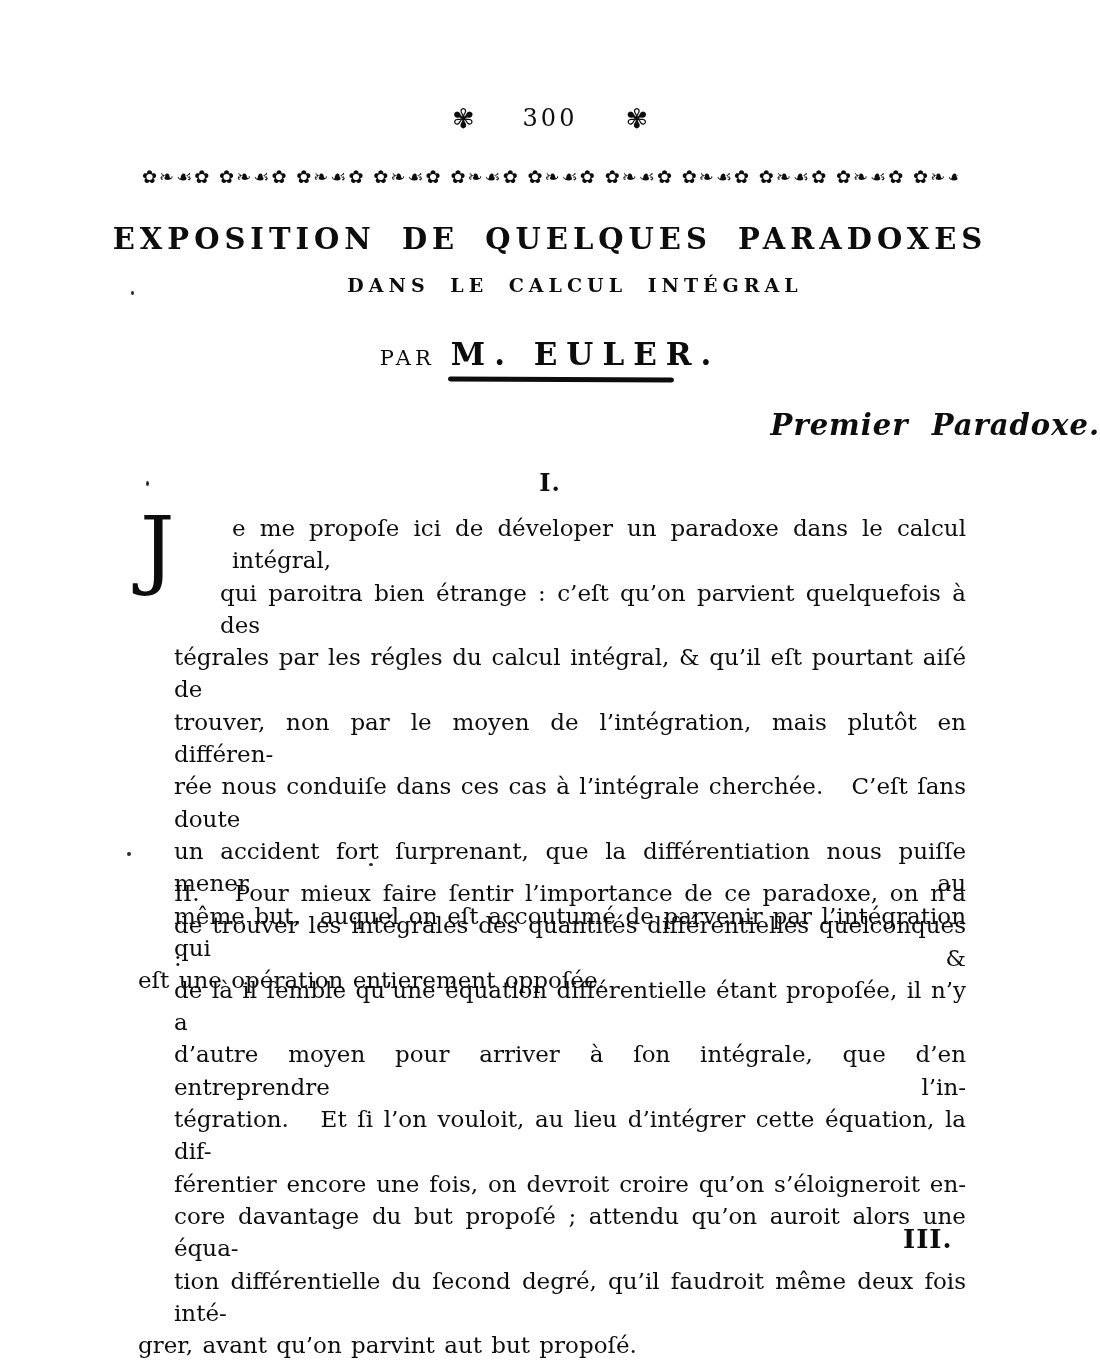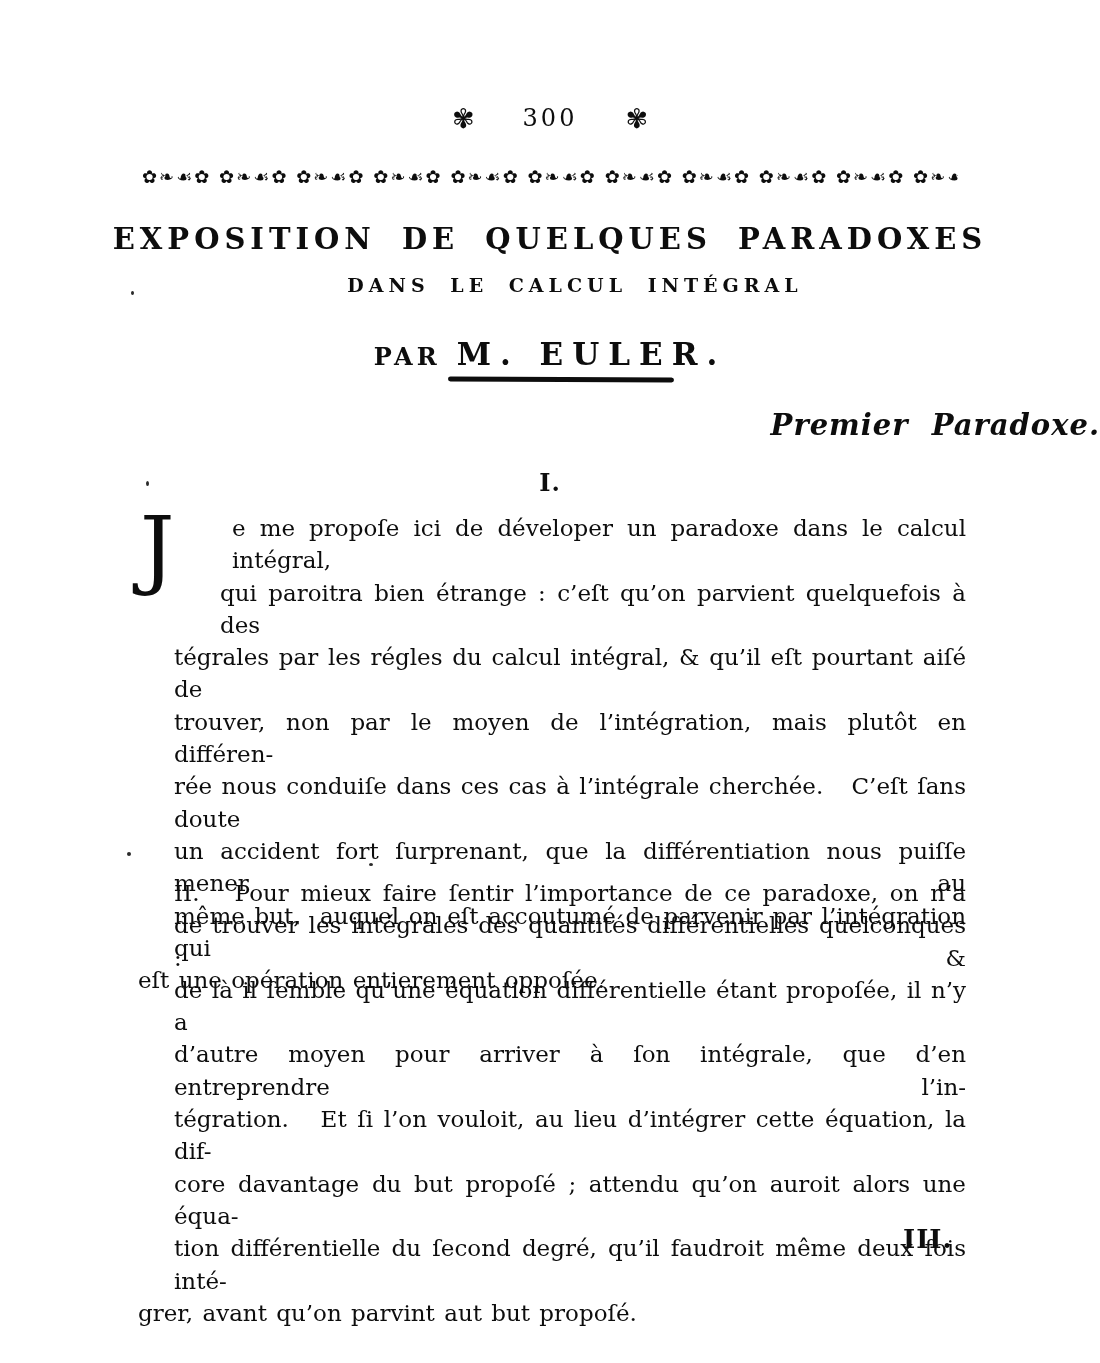--- a/index.html
+++ b/index.html
@@ -36,21 +36,21 @@
   .subtitle {
     position:absolute; top:274px; left:0; width:100%;
     text-align:center; font-size:19px; font-weight:bold;
     letter-spacing:5px; word-spacing:9px; white-space:nowrap;margin-left:25px;
   }
   .byline {
     position:absolute; top:336px; left:0; width:100%;
     display:flex; justify-content:center; align-items:baseline; gap:16px;
     white-space:nowrap;
   }
-  .byline-prefix { font-size:24px; font-weight:bold; letter-spacing:4px; }
+  .byline-prefix { font-size:21px; font-weight:normal; letter-spacing:4px; }
   .byline-name  { font-size:31px; font-weight:bold; letter-spacing:9px; }
   .byline-rule {
     position:absolute; top:377px; left:448px; width:226px; height:5px;
     background:#0d0d0d; border-radius:3px;
     transform:rotate(0.2deg);
   }
   .section-heading {
     position:absolute; top:408px; left:0; width:100%;
     text-align:right; font-style:italic; font-weight:bold;
     font-size:29px; word-spacing:12px; letter-spacing:1px;
@@ -123,20 +123,21 @@
     <div class="line just">même but,&nbsp;&nbsp;auquel on eſt accoutumé de parvenir par l’intégration qui</div>
     <div class="line">eſt une opération entierement oppoſée.</div>
   </div>
 
   <div class="para para-2">
     <div class="line just">II.&nbsp;&nbsp;&nbsp;Pour mieux faire ſentir l’importance de ce paradoxe, on n’a</div>
     <div class="line just">de trouver les intégrales des quantités différentielles quelconques : &amp;</div>
     <div class="line just">de là il ſemble qu’une équation différentielle étant propoſée, il n’y a</div>
     <div class="line just">d’autre moyen pour arriver à ſon intégrale, que d’en entreprendre l’in-</div>
     <div class="line just">tégration.&nbsp;&nbsp; Et ſi l’on vouloit, au lieu d’intégrer cette équation, la dif-</div>
+    <div class="line just">férentier encore une fois, on devroit croire qu’on s’éloigneroit en-</div>
     <div class="line just">core davantage du but propoſé ; attendu qu’on auroit alors une équa-</div>
     <div class="line just">tion différentielle du ſecond degré, qu’il faudroit même deux fois inté-</div>
     <div class="line">grer, avant qu’on parvint aut but propoſé.</div>
   </div>
 
   <div class="catchword">III.</div>
 
   <div class="speck speck-1"></div>
   <div class="speck speck-2"></div>
   <div class="speck speck-3"></div>

